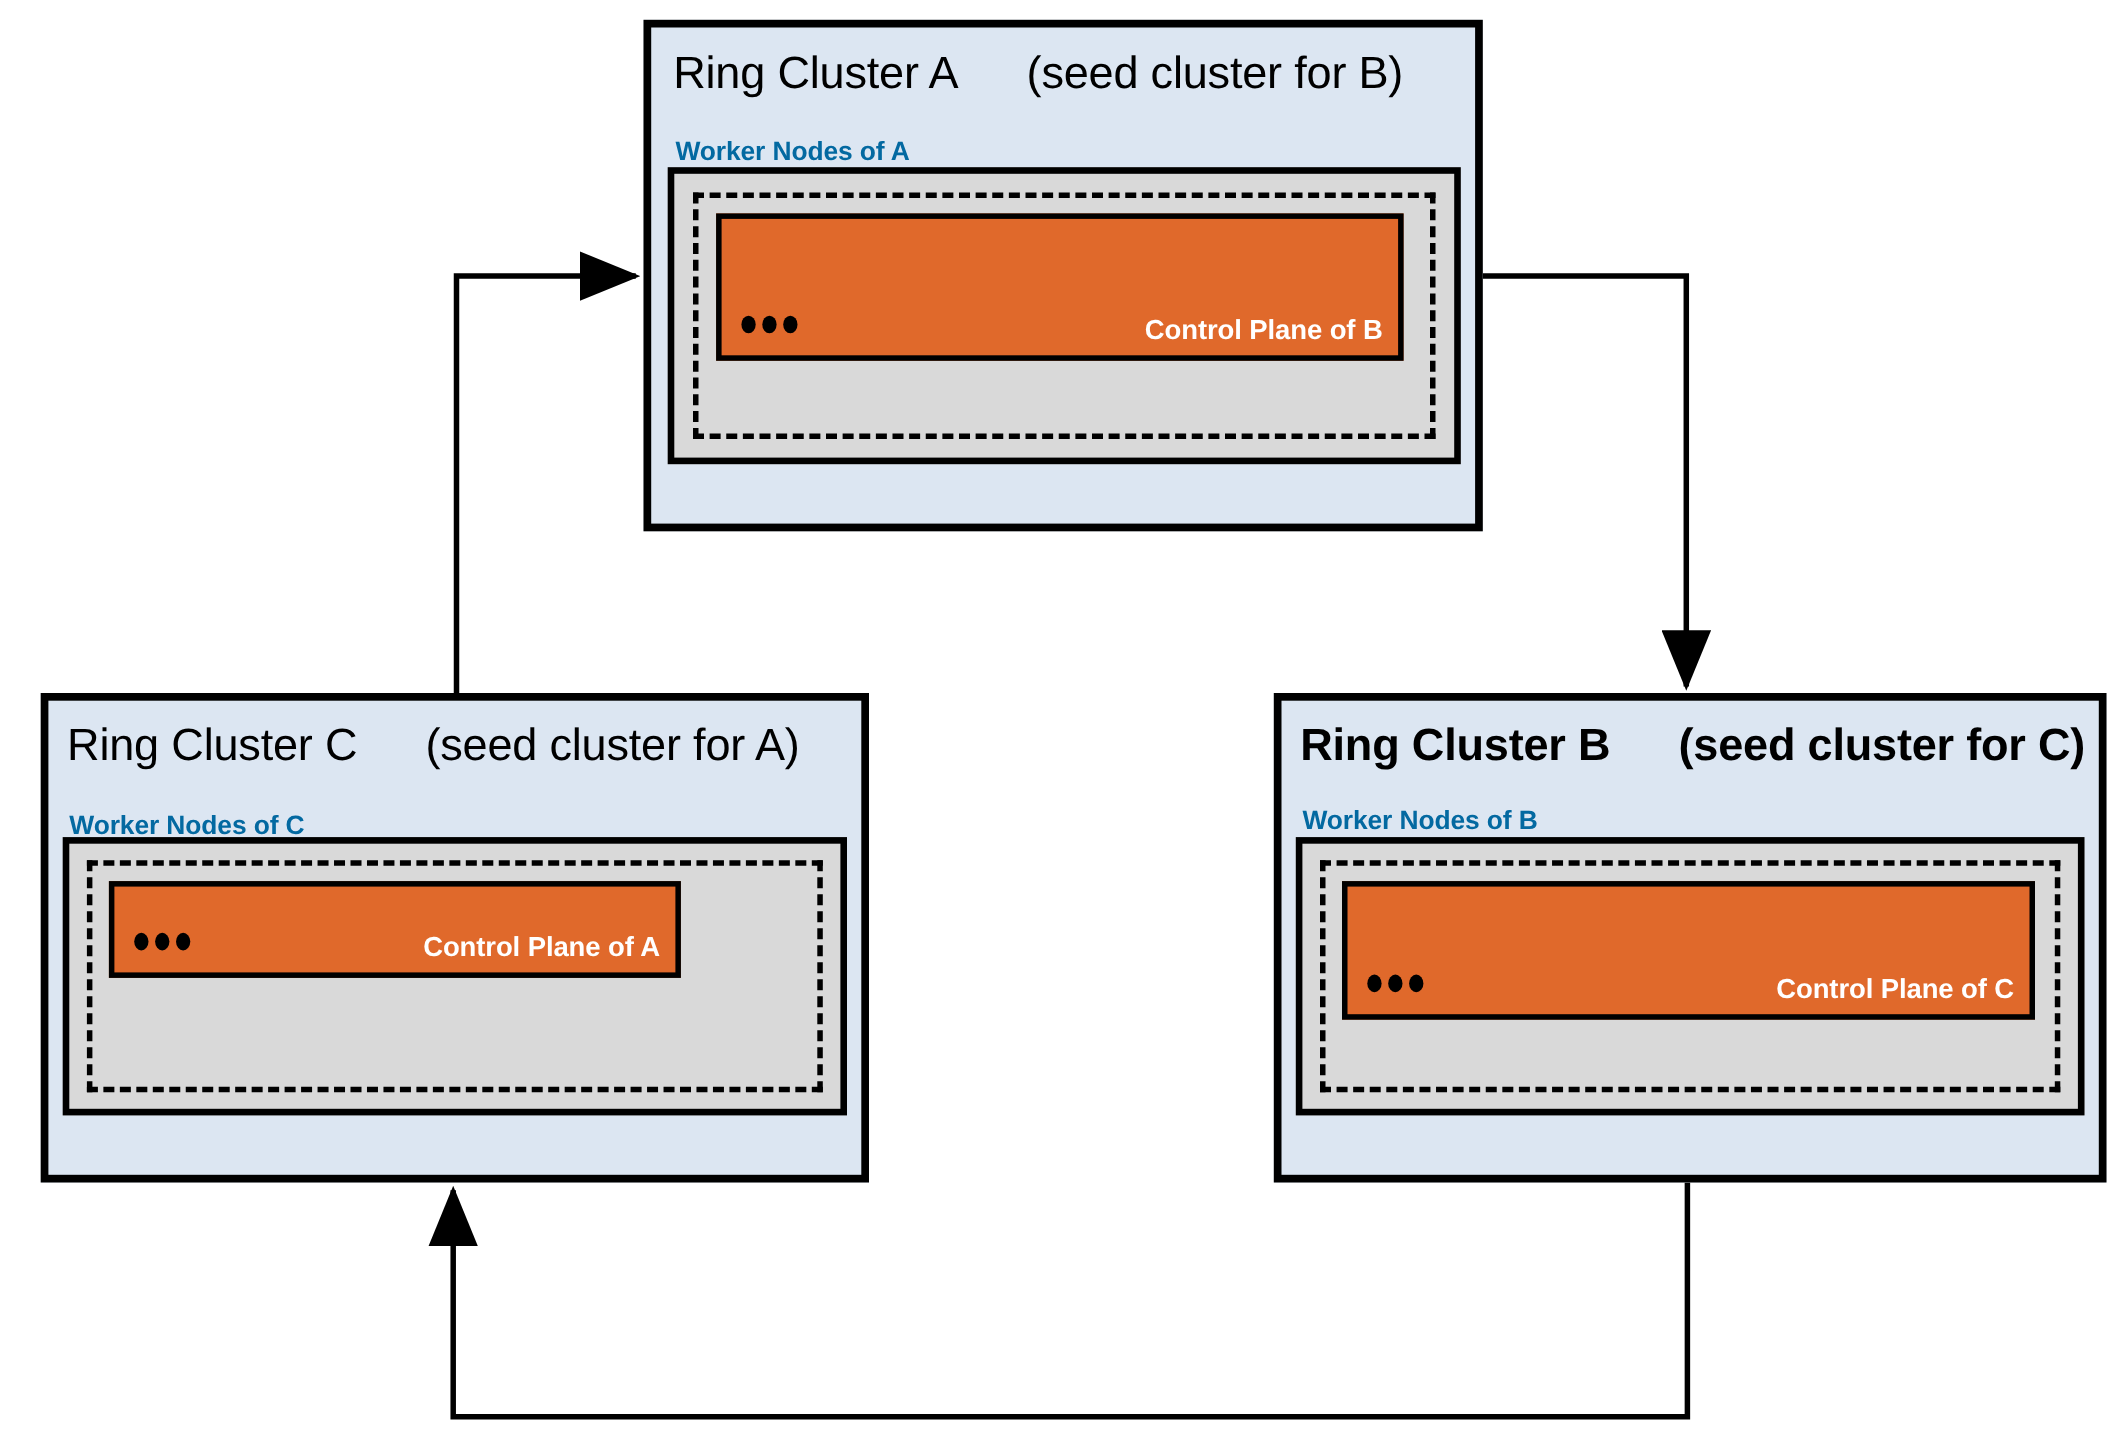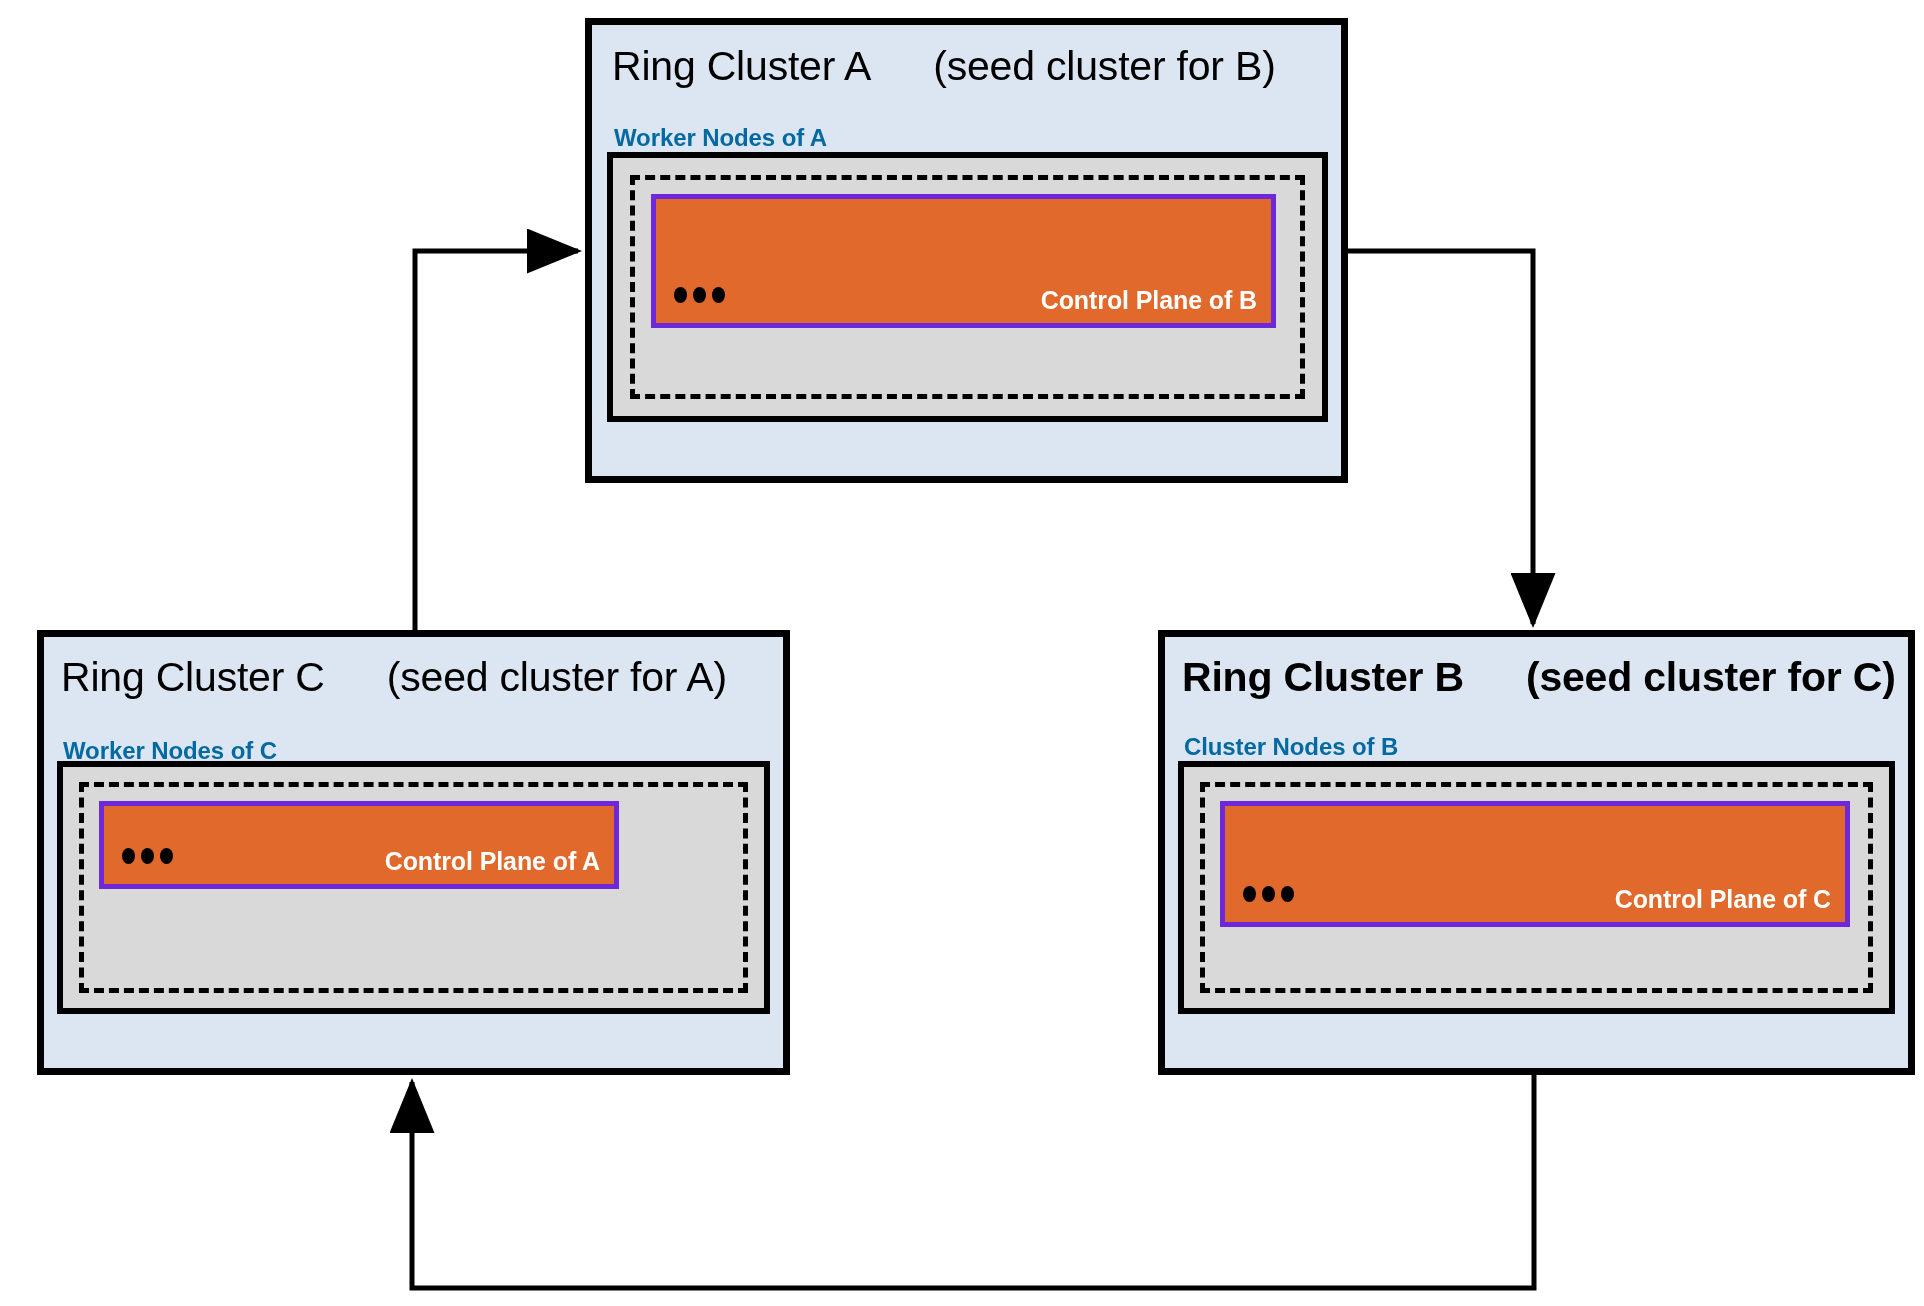--- a/index.html
+++ b/index.html
@@ -71,21 +71,21 @@
     position: absolute;
     box-sizing: border-box;
     background: transparent;
     border: 5px dashed #000000;
   }
   
   .control-plane {
     position: absolute;
     box-sizing: border-box;
     background: #e0692b;
-    border: 5px solid #6d28d9;
+    border: 5px solid #000000;
   }
   .cp-label {
     position: absolute;
     right: 14px;
     bottom: 8px;
     white-space: nowrap;
     font-size: 25px;
     font-weight: 700;
     color: #ffffff;
     letter-spacing: -0.1px;
@@ -160,21 +160,21 @@
         </div>
         <div class="cp-label">Control Plane of A</div>
       </div>
     </div>
   </div>
 
   <div class="cluster" style="left:1158px; top:630px; width:757px; height:445px;">
     <div class="cluster-title" style="left:17px; top:17px;font-weight:bold;">
       <span>Ring Cluster B</span><span class="seed">(seed cluster for C)</span>
     </div>
-    <div class="worker-label" style="left:19px; top:96px;">Cluster Nodes of B</div>
+    <div class="worker-label" style="left:19px; top:96px;">Worker Nodes of B</div>
 
     <div class="worker-box" style="left:13px; top:124px; width:717px; height:253px;">
       <div class="dashed-box" style="left:16px; top:15px; right:16px; bottom:15px;"></div>
       <div class="control-plane" style="left:36px; top:34px; width:630px; height:126px;">
         <div class="ellipsis">
           <i></i>
             <i></i>
             <i></i>
         </div>
         <div class="cp-label">Control Plane of C</div>

